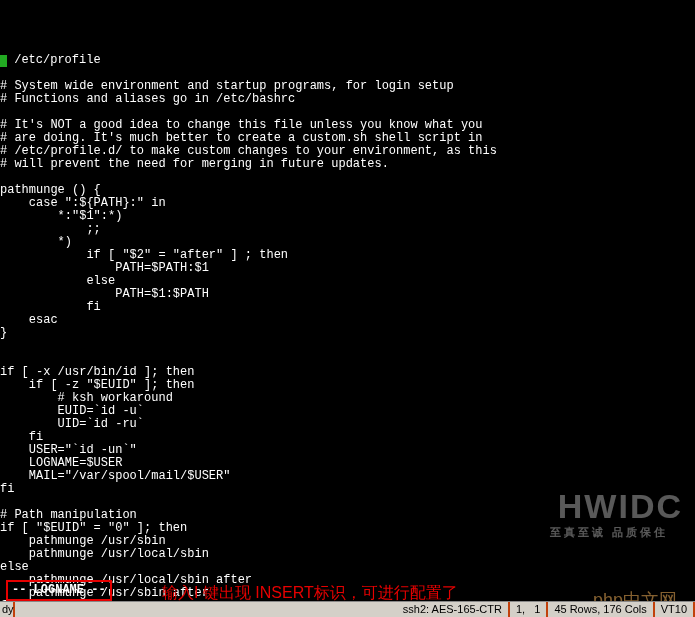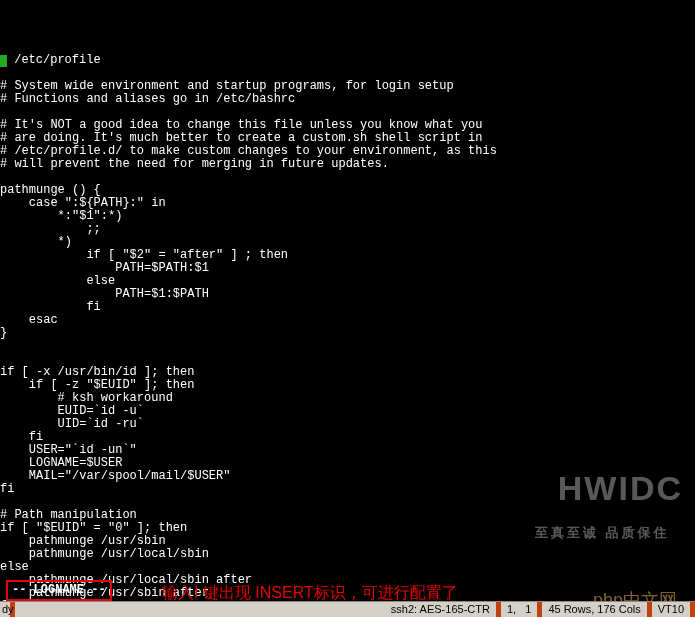--- a/index.html
+++ b/index.html
@@ -41,27 +41,27 @@
     }
     .watermark {
       position: absolute;
       right: 12px;
       bottom: 65px;
       color: rgba(255,255,255,0.35);
       font-family: Arial, sans-serif;
       font-size: 34px;
       font-weight: bold;
       letter-spacing: 2px;
-      text-align: left;
+      text-align: center;
     }
     .watermark-sub {
-      font-size: 13px;
+      font-size: 11px;
       letter-spacing: 3px;
       display: block;
-      margin-top: 18px;
+      margin-top: 0;
     }
     .watermark2 {
       position: absolute;
       right: 18px;
       bottom: 10px;
       color: rgba(220,160,80,0.6);
       font-size: 18px;
       font-family: sans-serif;
       padding-left: 44px;
     }
@@ -73,21 +73,21 @@
       height: 16px;
       background: #d4d0c8;
       color: #000;
       display: flex;
       align-items: center;
       font-size: 11px;
       font-family: Tahoma, sans-serif;
       border-top: 1px solid #888;
     }
     .sb-cell {
-      border-right: 5px solid #c2410c;
+      border-right: 2px solid #c2410c;
       padding: 0 6px;
       height: 100%;
       display: flex;
       align-items: center;
     }
     .sb-ready { width: 15px; padding:0 2px; }
     .sb-spacer { flex: 1; border-right: 1px solid #888; }
     .cursor-block {
       display: inline-block;
       width: 7px;

